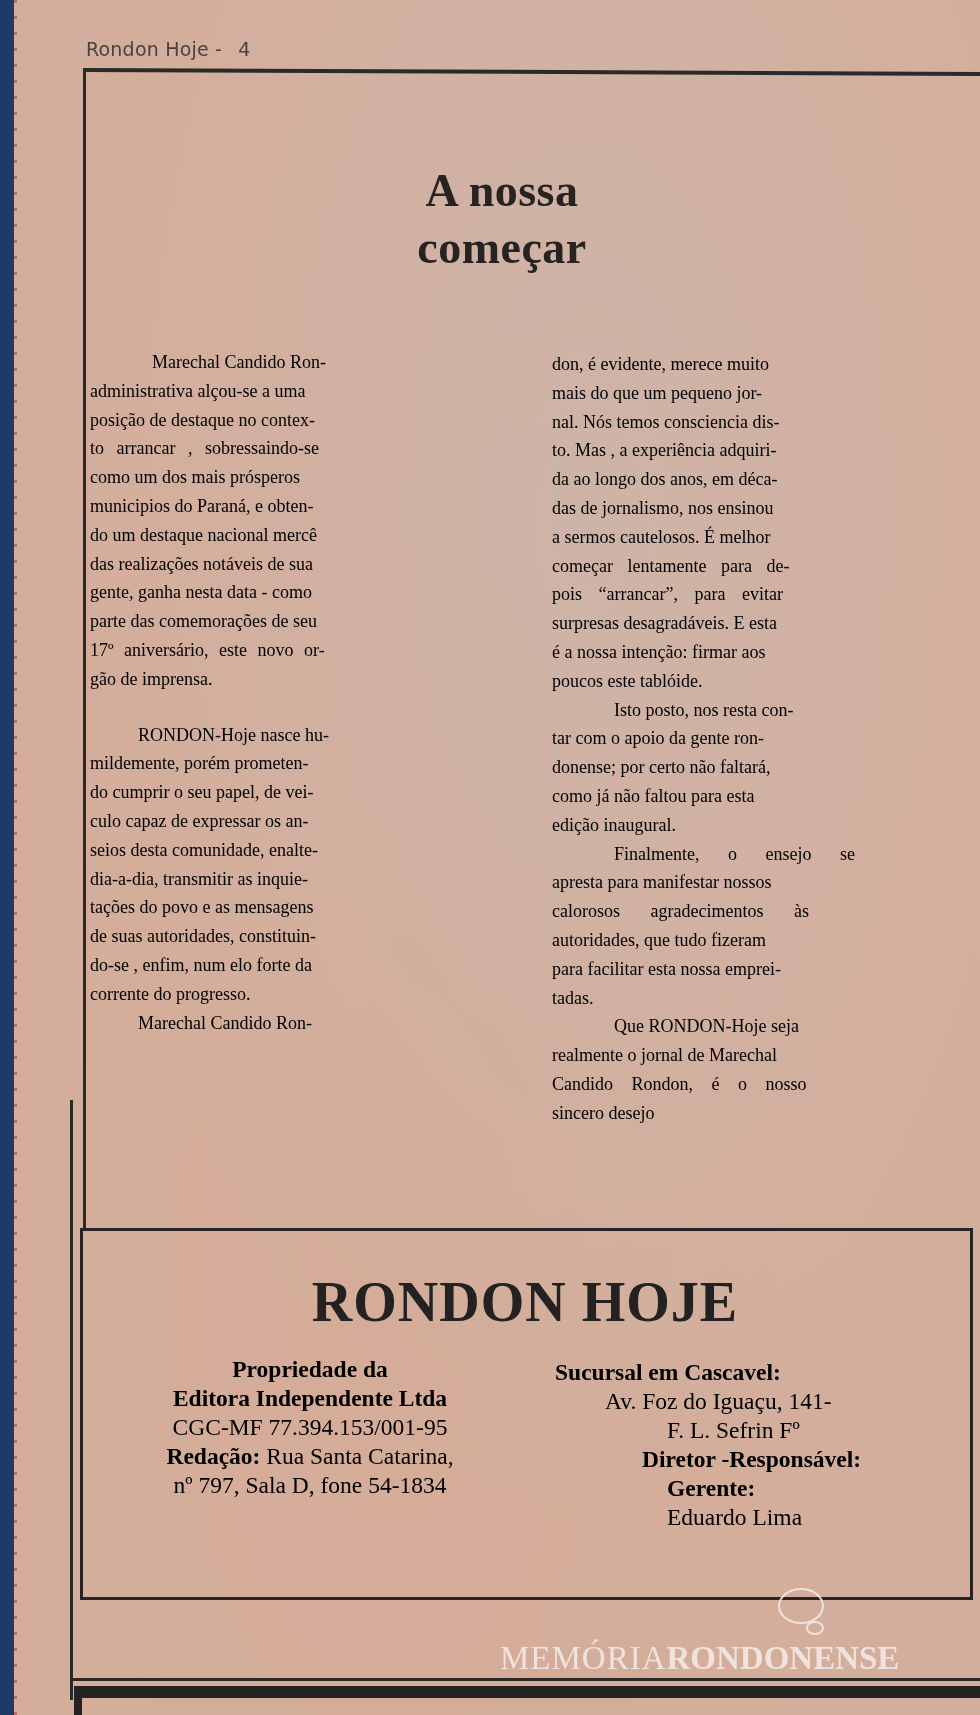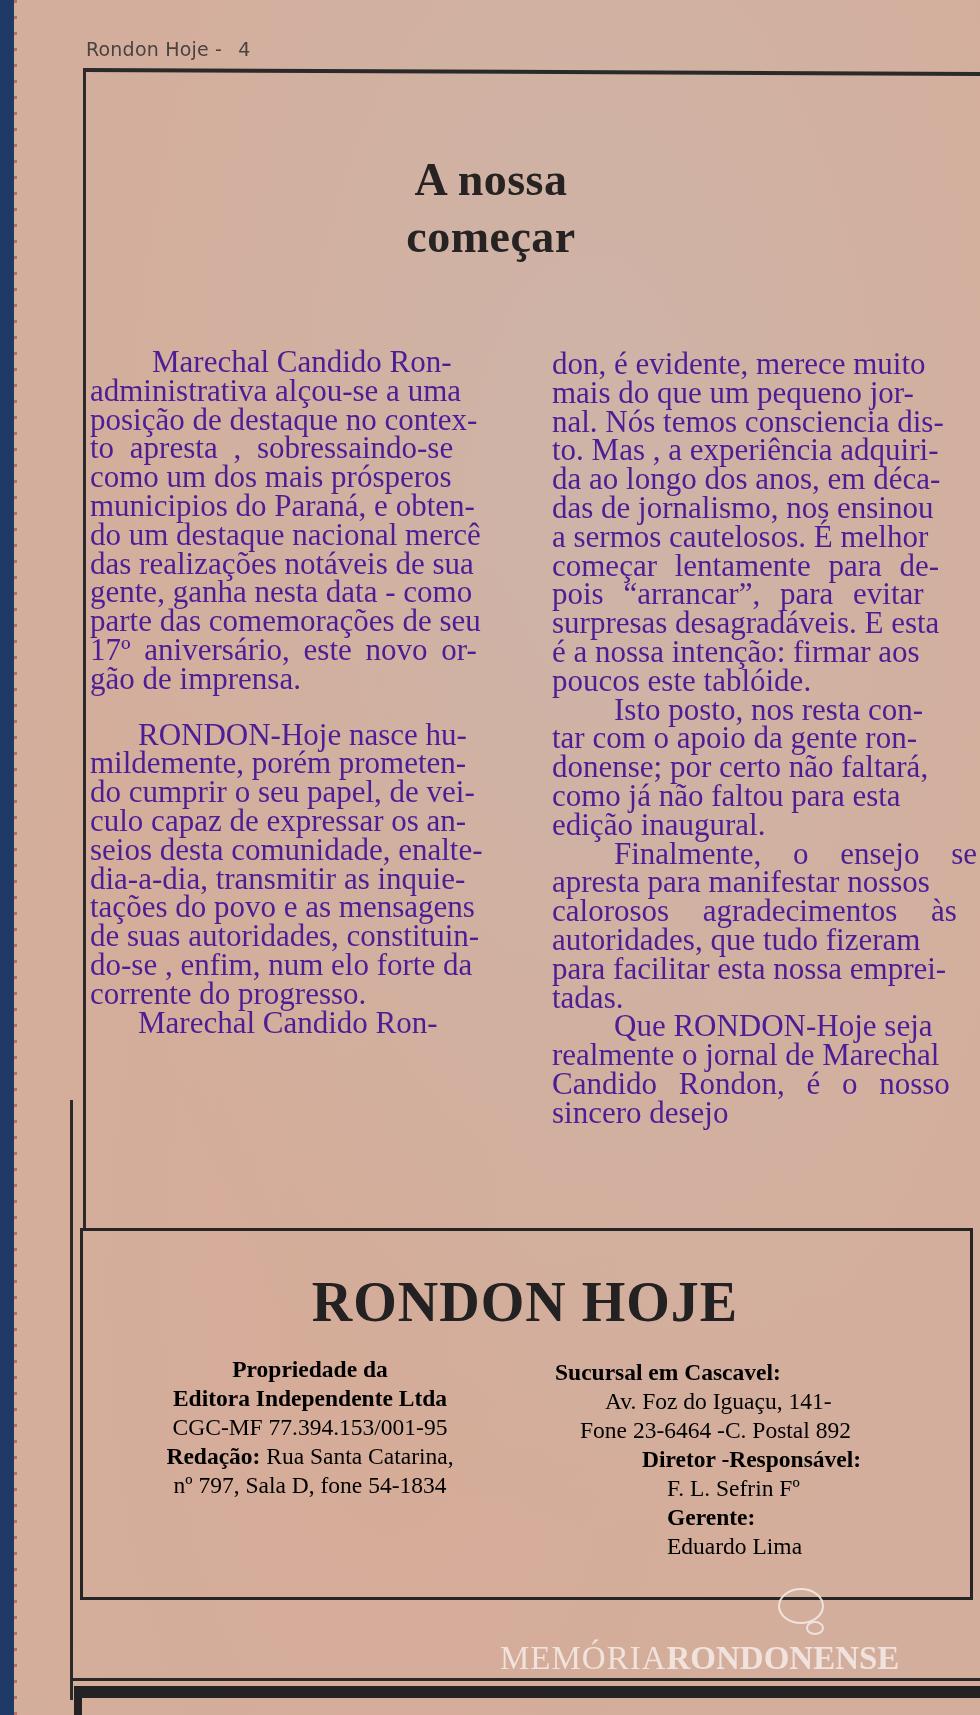--- a/index.html
+++ b/index.html
@@ -42,21 +42,21 @@
   .frame-left-lower {
     position: absolute; left: 70px; top: 1100px; width: 3px; height: 600px;
     background: #2b2a2a;
   }
   .headline {
     position: absolute; left: 330px; top: 150px; width: 320px;
     text-align: center; font-weight: bold; font-size: 46px; line-height: 57px;
     color: #262322; letter-spacing: 0.5px;
   }
   .col {
-    position: absolute; font-size: 31px; line-height: 28.8px; color: #4c1d95;
+    position: absolute; font-size: 18px; line-height: 28.8px; color: #000000;
     text-align: justify; text-align-last: left;
   }
   .col-left { left: 90px; top: 348px; width: 446px; }
   .col-right { left: 552px; top: 350px; width: 440px; }
   .line { display: block; white-space: nowrap; }
   .gap { height: 27px; }
   .masthead-box {
     position: absolute; left: 80px; top: 1228px; width: 893px; height: 372px;
     border: 3px solid #262424; border-right-width: 3px; box-sizing: border-box;
   }
@@ -104,30 +104,30 @@
 <div class="red-dots"></div>
 
 <div class="folio">
   <span>Rondon Hoje -</span><span class="num">4</span>
 </div>
 
 <div class="frame-top"></div>
 <div class="frame-left"></div>
 <div class="frame-left-lower"></div>
 
-<h1 class="headline" style="margin:1px;">
+<h1 class="headline" style="margin:12px;">
   <span style="display:block;">A nossa</span>
   <span style="display:block;">começar</span>
 </h1>
 
 <div class="col col-left">
   <span class="line" style="padding-left:62px;">Marechal Candido Ron-</span>
   <span class="line">administrativa alçou-se a uma</span>
   <span class="line">posição de destaque no contex-</span>
-  <span class="line" style="word-spacing:8px;">to apresta , sobressaindo-se</span>
+  <span class="line" style="word-spacing:8px;">to arrancar , sobressaindo-se</span>
   <span class="line">como um dos mais prósperos</span>
   <span class="line">municipios do Paraná, e obten-</span>
   <span class="line">do um destaque nacional mercê</span>
   <span class="line">das realizações notáveis de sua</span>
   <span class="line">gente, ganha nesta data - como</span>
   <span class="line">parte das comemorações de seu</span>
   <span class="line" style="word-spacing:6px;">17º aniversário, este novo or-</span>
   <span class="line">gão de imprensa.</span>
   <div class="gap"></div>
   <span class="line" style="padding-left:48px;">RONDON-Hoje nasce hu-</span>
@@ -183,23 +183,22 @@
   <div>
     <span class="b">Redação:</span>
     <span>Rua Santa Catarina,</span>
   </div>
   <div>nº 797, Sala D, fone 54-1834</div>
 </div>
 
 <div class="info info-right">
   <span class="l b">Sucursal em Cascavel:</span>
   <span class="l" style="padding-left:50px;">Av. Foz do Iguaçu, 141-</span>
-  <span class="l" style="padding-left:25px;">Fone 23-6464 -C. Postal 892</span>
+  <span class="l" style="padding-left:112px;">F. L. Sefrin Fº</span>
   <span class="l b" style="padding-left:87px;">Diretor -Responsável:</span>
-  <span class="l" style="padding-left:112px;">F. L. Sefrin Fº</span>
   <span class="l b" style="padding-left:112px;">Gerente:</span>
   <span class="l" style="padding-left:112px;">Eduardo Lima</span>
 </div>
 
 <div class="logo-mark"></div>
 <div class="logo-mark-small"></div>
 <div class="watermark">
   <span class="thin">MEMÓRIA</span><span class="bold">RONDONENSE</span>
 </div>
 

